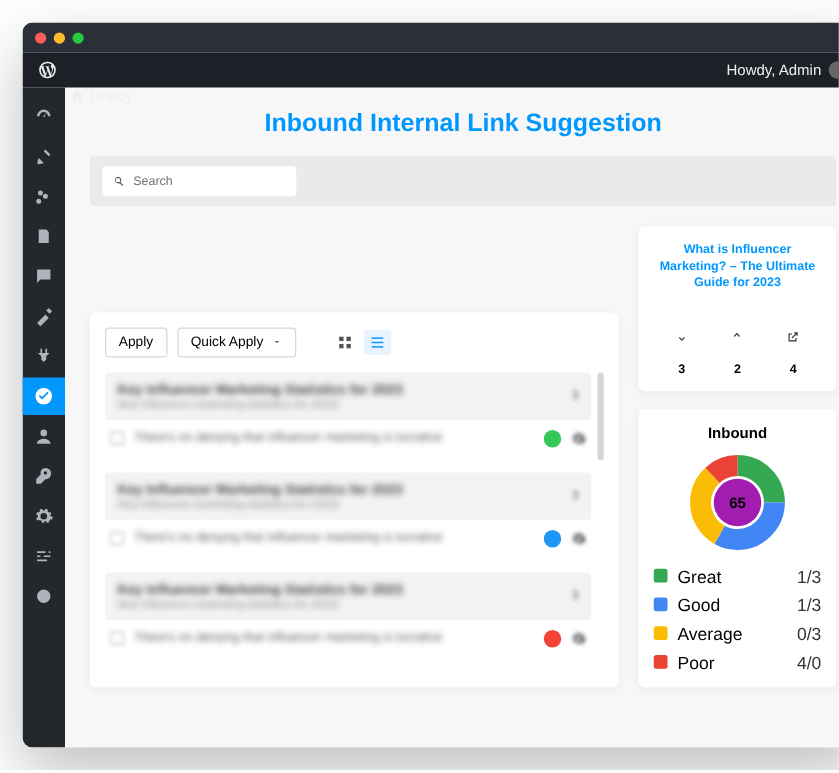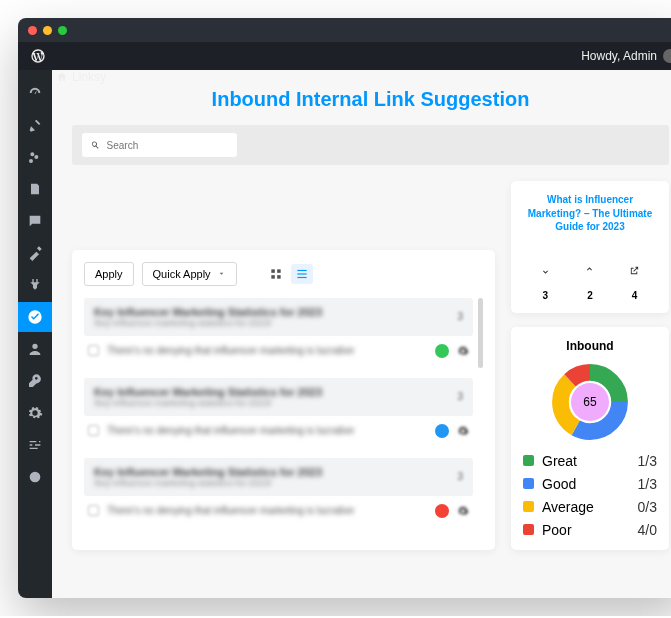--- a/index.html
+++ b/index.html
@@ -58,21 +58,21 @@
   .dot.red { background: #f44336; }
   
   .linkcard .lk { color: #0098ff; font-size: 10px; font-weight: 600; text-align: center; display: block; line-height: 1.35; margin-bottom: 28px; }
   .statrow { display: flex; justify-content: space-around; text-align: center; }
   .statrow .st svg { width: 11px; height: 11px; fill: #333; }
   .statrow .st .n { font-size: 10px; font-weight: 700; margin-top: 10px; }
   .sum-title { text-align: center; font-weight: 700; font-size: 12px; margin-bottom: 10px; }
   .donut { width: 78px; height: 78px; margin: 0 auto 12px; position: relative; }
   .donut svg { transform: rotate(-90deg); }
   .donut .center { position: absolute; inset: 0; display: flex; align-items: center; justify-content: center; }
-  .donut .hole { width: 38px; height: 38px; background: #f0abfc; border-radius: 50%; display: flex; align-items: center; justify-content: center; font-size: 12px; font-weight: 400; }
+  .donut .hole { width: 38px; height: 38px; background: #a21caf; border-radius: 50%; display: flex; align-items: center; justify-content: center; font-size: 12px; font-weight: 700; }
   .legend { display: flex; flex-direction: column; gap: 7px; }
   .legrow { display: flex; align-items: center; font-size: 14px; }
   .legrow .sw { width: 11px; height: 11px; border-radius: 2px; margin-right: 8px; }
   .legrow .lab { flex: 1; }
   .legrow .val { color: #333; }
 </style>
 </head>
 <body>
 
 <div class="window">

